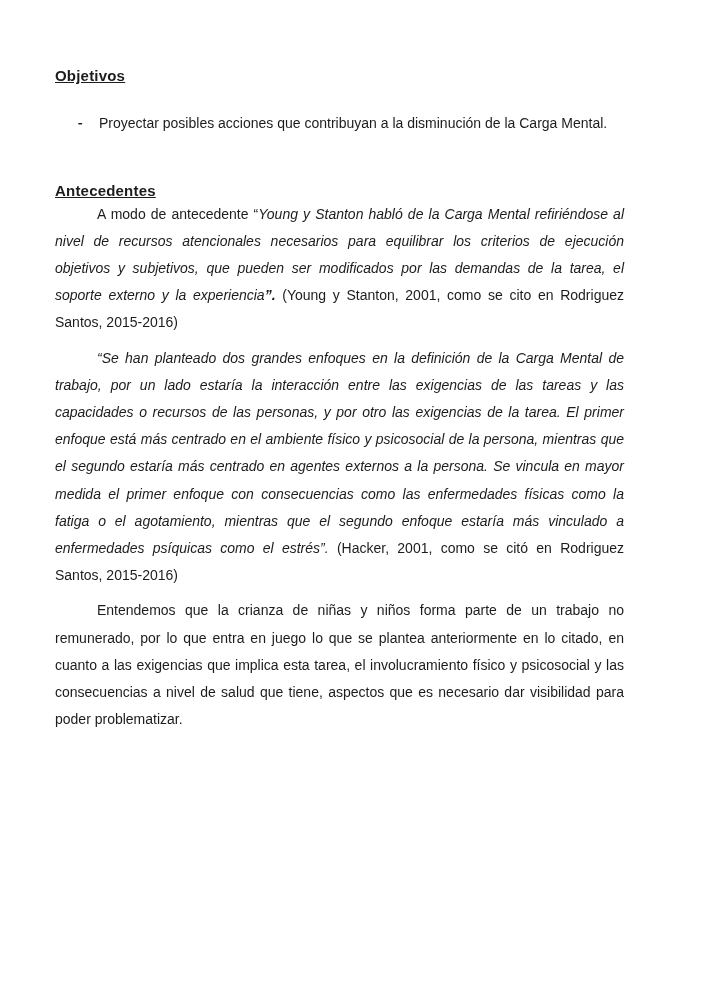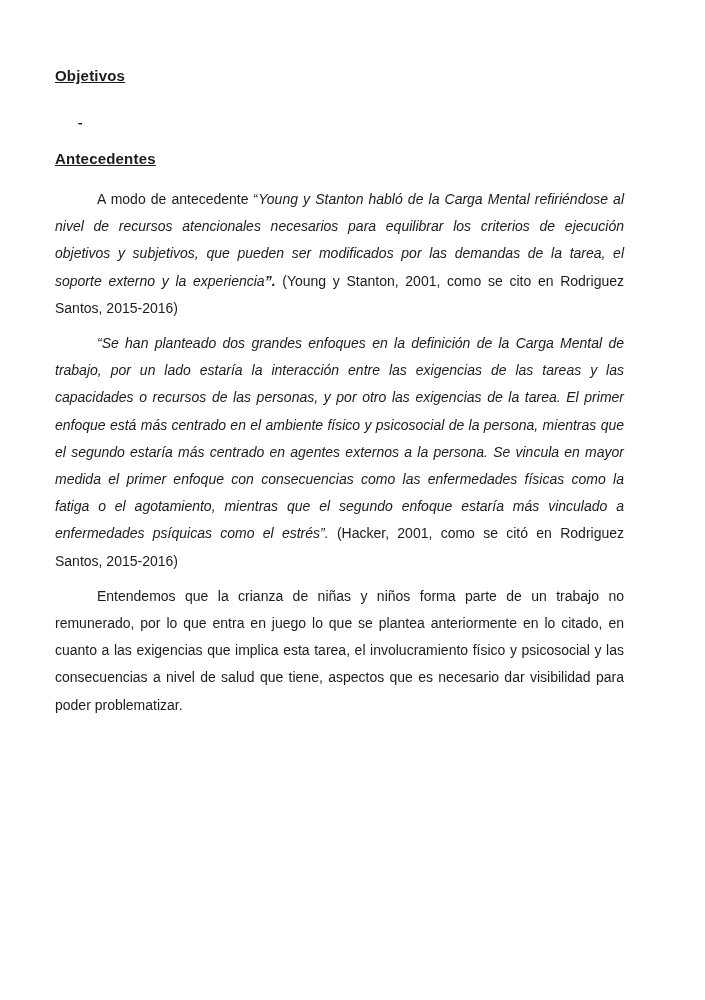--- a/index.html
+++ b/index.html
@@ -20,42 +20,41 @@
   }
   .heading {
     font-size: 15px;
     font-weight: bold;
     text-decoration: underline;
     margin: 0;
     line-height: 21px;
     letter-spacing: 0.2px;
   }
   .heading.antecedentes {
-    margin-top: 62px;
+    margin-top: 42px;
   }
   ul.bullet-list {
     list-style: none;
     margin: 24px 0 0 0;
     padding: 0;
     font-size: 14px;
     line-height: 27.5px;
   }
   ul.bullet-list li {
     position: relative;
     padding-left: 44px;
     margin: 0 0 11px 0;
     text-align: justify;
   }
   ul.bullet-list .dash {
     position: absolute;
     left: 23px;
     top: 0;
   }
   .paragraphs {
-    margin-top: 17px;
   }
   .paragraphs p {
     font-size: 14px;
     line-height: 27.2px;
     margin: 0 0 8px 0;
     text-align: justify;
     text-indent: 42px;
   }
   .run.regular { font-style: normal; font-weight: normal; }
   .run.italic { font-style: italic; font-weight: normal; }
@@ -64,21 +63,21 @@
 </head>
 <body>
 
 <div class="page">
 
   <h2 class="heading">Objetivos</h2>
 
   <ul class="bullet-list">
       <li><span class="dash">-</span></li>
       <li><span class="dash">-</span></li>
-      <li><span class="dash">-</span></li>
+      <li><span class="dash">-</span><span class="run regular">Proyectar posibles acciones que contribuyan a la disminución de la Carga Mental.</span></li>
     </ul>
 
   <h2 class="heading antecedentes">Antecedentes</h2>
 
   <div class="paragraphs">
       <p><span class="run regular">A modo de antecedente “</span><span class="run italic">Young y Stanton habló de la Carga Mental refiriéndose al nivel de recursos atencionales necesarios para equilibrar los criterios de ejecución objetivos y subjetivos, que pueden ser modificados por las demandas de la tarea, el soporte externo y la experiencia</span><span class="run bold-italic">”.</span><span class="run regular"> (Young y Stanton, 2001, como se cito en Rodriguez Santos, 2015-2016)</span></p>
       <p><span class="run italic">“Se han planteado dos grandes enfoques en la definición de la Carga Mental de trabajo, por un lado estaría la interacción entre las exigencias de las tareas y las capacidades o recursos de las personas, y por otro las exigencias de la tarea. El primer enfoque está más centrado en el ambiente físico y psicosocial de la persona, mientras que el segundo estaría más centrado en agentes externos a la persona. Se vincula en mayor medida el primer enfoque con consecuencias como las enfermedades físicas como la fatiga o el agotamiento, mientras que el segundo enfoque estaría más vinculado a enfermedades psíquicas como el estrés”.</span><span class="run regular"> (Hacker, 2001, como se citó en Rodriguez Santos, 2015-2016)</span></p>
       <p><span class="run regular">Entendemos que la crianza de niñas y niños forma parte de un trabajo no remunerado, por lo que entra en juego lo que se plantea anteriormente en lo citado, en cuanto a las exigencias que implica esta tarea, el involucramiento físico y psicosocial y las consecuencias a nivel de salud que tiene, aspectos que es necesario dar visibilidad para poder problematizar.</span></p>
     </div>
 

